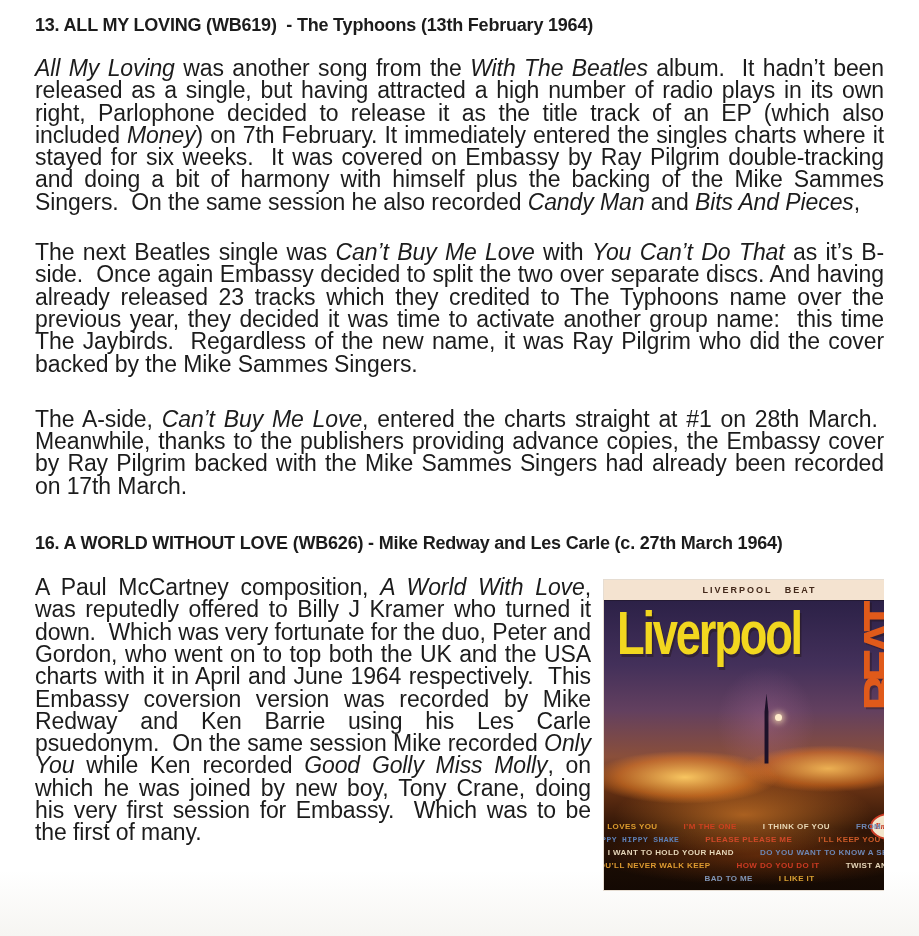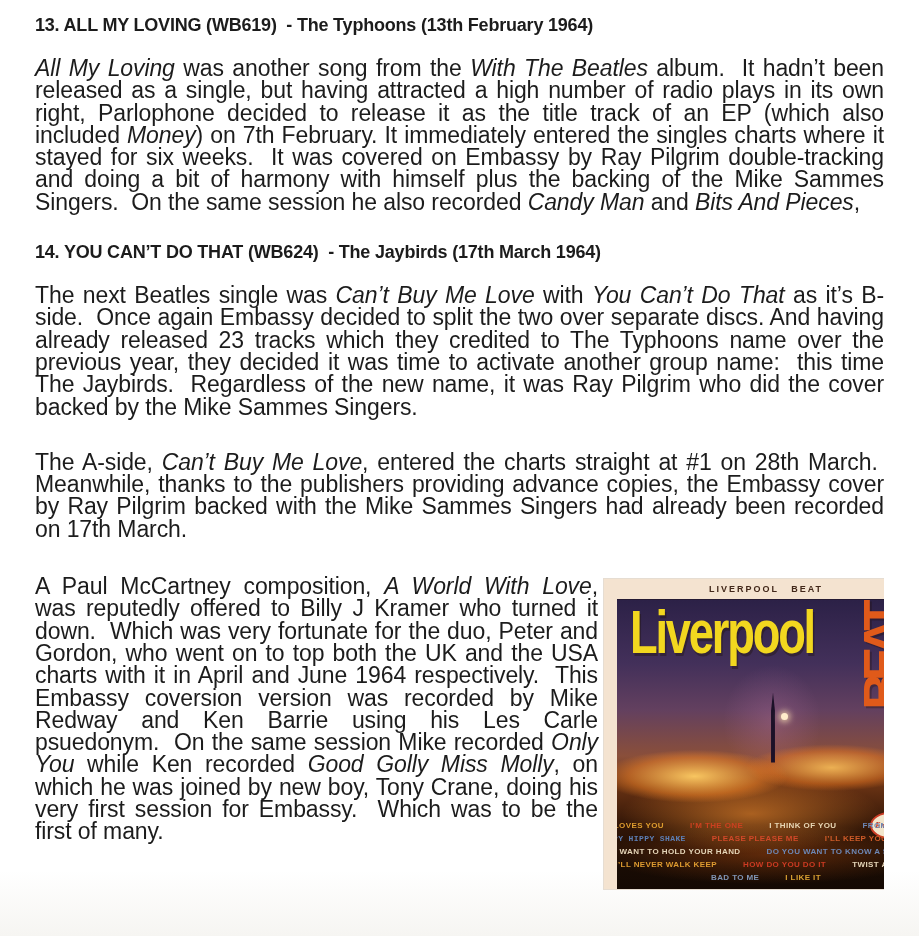--- a/index.html
+++ b/index.html
@@ -33,24 +33,23 @@
   #section-13 p.body-text { margin-bottom: 28px; }
   #section-14 p.body-text { margin-bottom: 33px; }
   #section-15 p.body-text { margin-bottom: 35px; }
   #section-16 { overflow: hidden; }
   #section-16 h2 { margin-bottom: 22px; }
 
   
   .album {
     float: right;
     width: 313px;
-    margin: 3px -32px 0 5px;
+    margin: 3px -32px 0 12px;
     border: 1px solid #e6ddd2;
     background: #f4e3d0;
-    padding-left: 13px;
   }
   .album-band {
     height: 20px;
     display: flex;
     align-items: center;
     justify-content: center;
     font-size: 9px;
     font-weight: bold;
     letter-spacing: 2px;
     word-spacing: 8px;
@@ -160,29 +159,29 @@
 <body>
 
 <div class="page">
 
   <section id="section-13">
     <h2>13. ALL MY LOVING (WB619)&nbsp; - The Typhoons (13th February 1964)</h2>
     <p class="body-text"><i>All My Loving</i><span> was another song from the </span><i>With The Beatles</i><span> album.&nbsp; It hadn’t been released as a single, but having attracted a high number of radio plays in its own right, Parlophone decided to release it as the title track of an EP (which also included </span><i>Money</i><span>) on 7th February. It immediately entered the singles charts where it stayed for six weeks.&nbsp; It was covered on Embassy by Ray Pilgrim double-tracking and doing a bit of harmony with himself plus the backing of the Mike Sammes Singers.&nbsp; On the same session he also recorded </span><i>Candy Man</i><span> and </span><i>Bits And Pieces</i><span>,</span></p>
   </section>
 
   <section id="section-14">
-    <h2>14. YOU CAN’T DO THAT (WB624)&nbsp; - The Jaybirds (17th March 1964)</h2>
     <p class="body-text"><span>The next Beatles single was </span><i>Can’t Buy Me Love</i><span> with </span><i>You Can’t Do That</i><span> as it’s B-side.&nbsp; Once again Embassy decided to split the two over separate discs. And having already released 23 tracks which they credited to The Typhoons name over the previous year, they decided it was time to activate another group name:&nbsp; this time The Jaybirds.&nbsp; Regardless of the new name, it was Ray Pilgrim who did the cover backed by the Mike Sammes Singers.</span></p>
   </section>
 
   <section id="section-15">
     <p class="body-text"><span>The A-side, </span><i>Can’t Buy Me Love</i><span>, entered the charts straight at #1 on 28th March.&nbsp; Meanwhile, thanks to the publishers providing advance copies, the Embassy cover by Ray Pilgrim backed with the Mike Sammes Singers had already been recorded on 17th March.</span></p>
   </section>
 
   <section id="section-16">
+    <h2>16. A WORLD WITHOUT LOVE (WB626) - Mike Redway and Les Carle (c. 27th March 1964)</h2>
 
     <div class="album">
       <div class="album-band" style="background: rgb(244, 227, 208); color: rgb(66, 40, 26);">LIVERPOOL BEAT</div>
       <div class="album-photo">
         <div class="spire"></div>
         <div class="moon"></div>
         <div class="album-title" style="color: rgb(242, 215, 31);">Liverpool</div>
         <div class="album-beat" style="color: rgb(224, 90, 26);">BEAT</div>
         <div class="embassy-badge">
           <span style="color: rgb(194, 53, 34);">Embassy</span>

